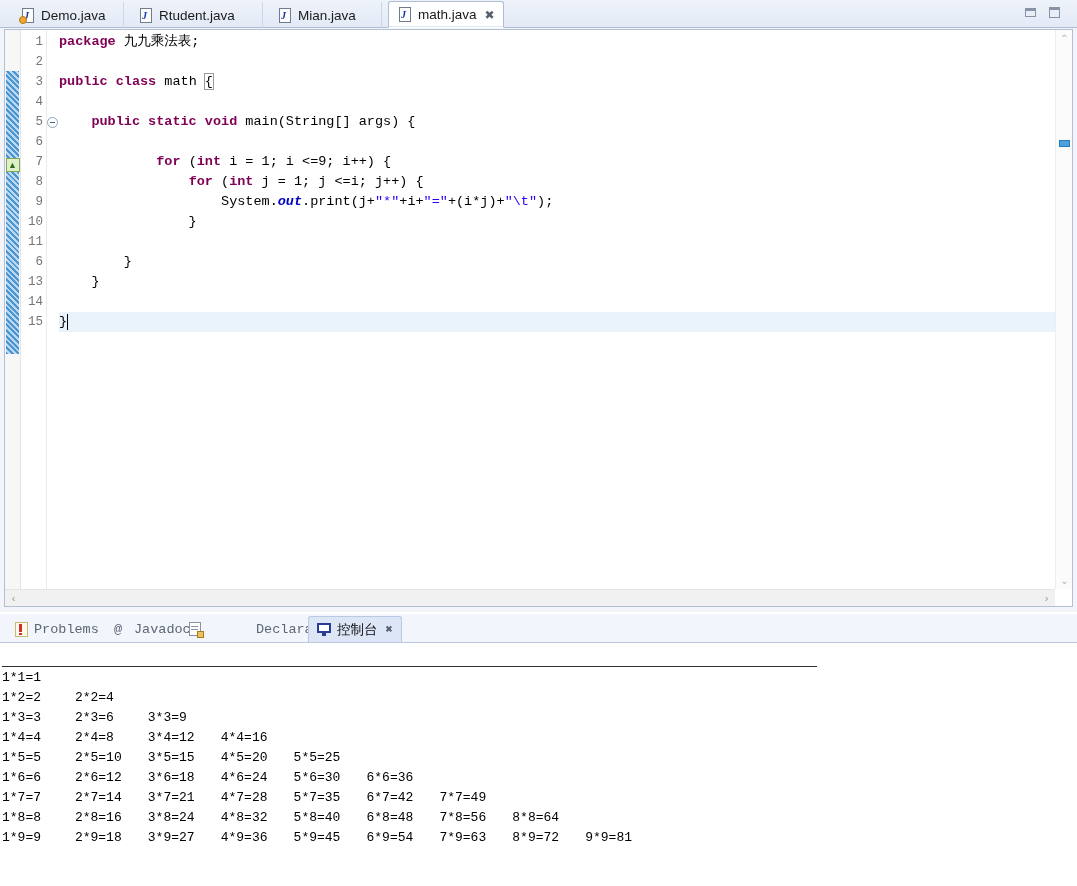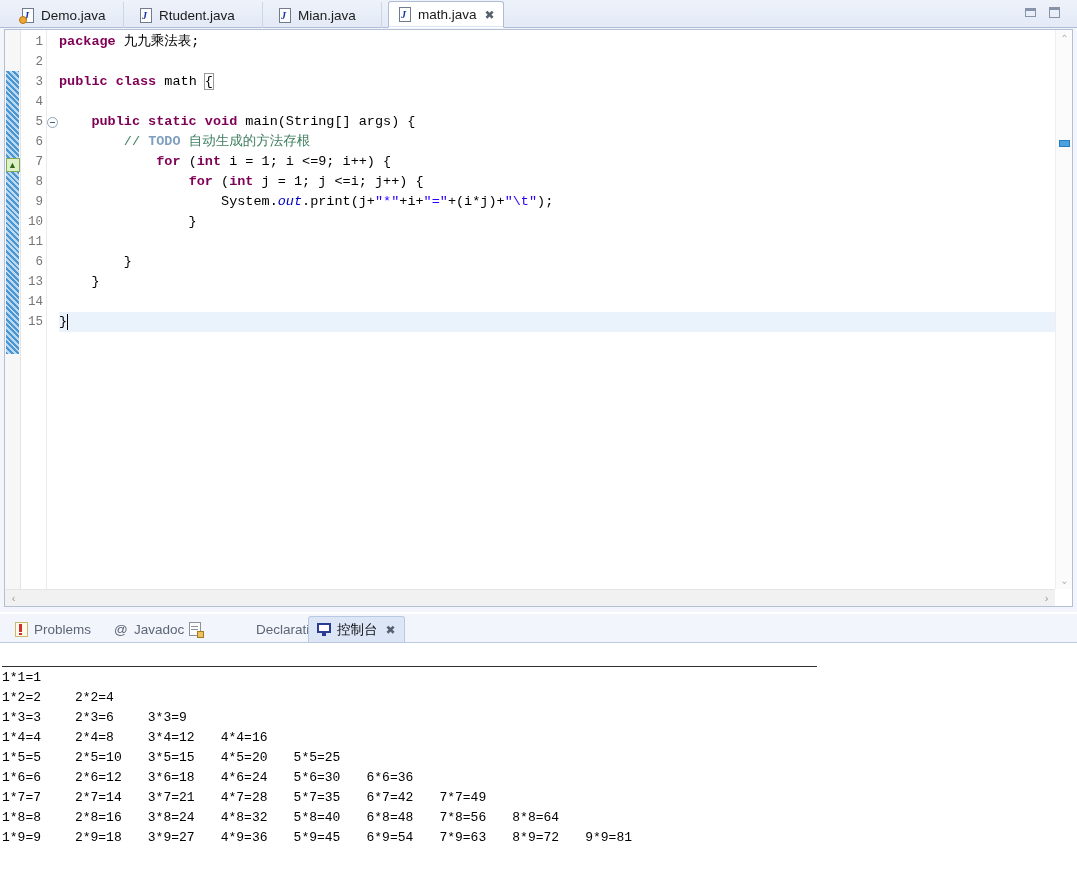--- a/index.html
+++ b/index.html
@@ -245,21 +245,21 @@
   #caret {
     position: absolute;
     width: 1px;
     height: 16px;
     background: #000;
   }
   .kw   { color: #7f0055; font-weight: bold; }
   .str  { color: #2a00ff; }
   .cmt  { color: #3f7f5f; }
   .todo { color: #7f9fbf; font-weight: bold; }
-  .fld  { color: #0000c0; font-weight: normal; font-style: italic; }
+  .fld  { color: #0000c0; font-weight: bold; font-style: italic; }
   .cursorbrace { outline: 1px solid #9a9a9a; }
 
   
   #ed-vscroll {
     position: absolute;
     right: 0; top: 0;
     width: 17px; bottom: 17px;
     background: #fbfbfb;
     border-left: 1px solid #eeeeee;
     box-sizing: border-box;
@@ -301,21 +301,21 @@
   
   #console-part {
     position: absolute;
     left: 0; top: 614px;
     width: 1077px; height: 272px;
     background: #f2f5fb;
   }
   #console-tabbar {
     position: absolute;
     left: 0; top: 0;
-    width: 948px; height: 28px;
+    width: 948px; height: 28px; font-family: Liberation Mono, monospace;
   }
   .ctab {
     position: absolute;
     top: 3px;
     height: 24px;
     display: flex;
     align-items: center;
     padding: 0 8px;
     box-sizing: border-box;
     font-size: 13.5px;
@@ -451,21 +451,20 @@
     <div id="fold-ruler">
         <div class="foldbtn" style="top: 87px;"></div>
       </div>
     <div id="code-area">
         <div id="current-line-hl" style="top: 282px;"></div>
         <div class="cline" style="top: 2px;"><span class="kw">package </span><span>九九乘法表;</span></div>
         <div class="cline" style="top: 22px;"></div>
         <div class="cline" style="top: 42px;"><span class="kw">public class </span><span>math </span><span class="cursorbrace">{</span></div>
         <div class="cline" style="top: 62px;"></div>
         <div class="cline" style="top: 82px;"><span>    </span><span class="kw">public static void </span><span>main(String[] args) {</span></div>
-        <div class="cline" style="top: 102px;"><span>        </span><span class="cmt">// </span><span class="todo">TODO</span><span class="cmt"> 自动生成的方法存根</span></div>
         <div class="cline" style="top: 122px;"><span>            </span><span class="kw">for </span><span>(</span><span class="kw">int </span><span>i = 1; i &lt;=9; i++) {</span></div>
         <div class="cline" style="top: 142px;"><span>                </span><span class="kw">for </span><span>(</span><span class="kw">int </span><span>j = 1; j &lt;=i; j++) {</span></div>
         <div class="cline" style="top: 162px;"><span>                    System.</span><span class="fld">out</span><span>.print(j+</span><span class="str">"*"</span><span>+i+</span><span class="str">"="</span><span>+(i*j)+</span><span class="str">"\t"</span><span>);</span></div>
         <div class="cline" style="top: 182px;"><span>                }</span></div>
         <div class="cline" style="top: 222px;"><span>        }</span></div>
         <div class="cline" style="top: 242px;"><span>    }</span></div>
         <div class="cline" style="top: 262px;"></div>
         <div class="cline" style="top: 282px;"><span>}</span></div>
         <div id="caret" style="top: 284px; left: 8px;"></div>
       </div>

